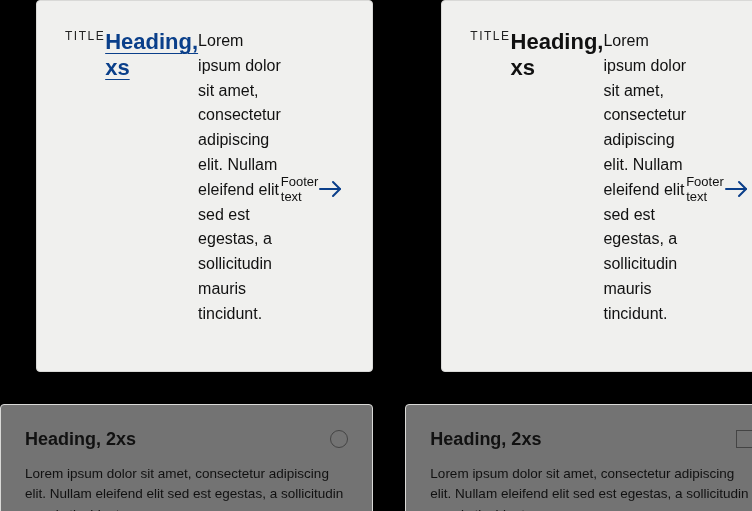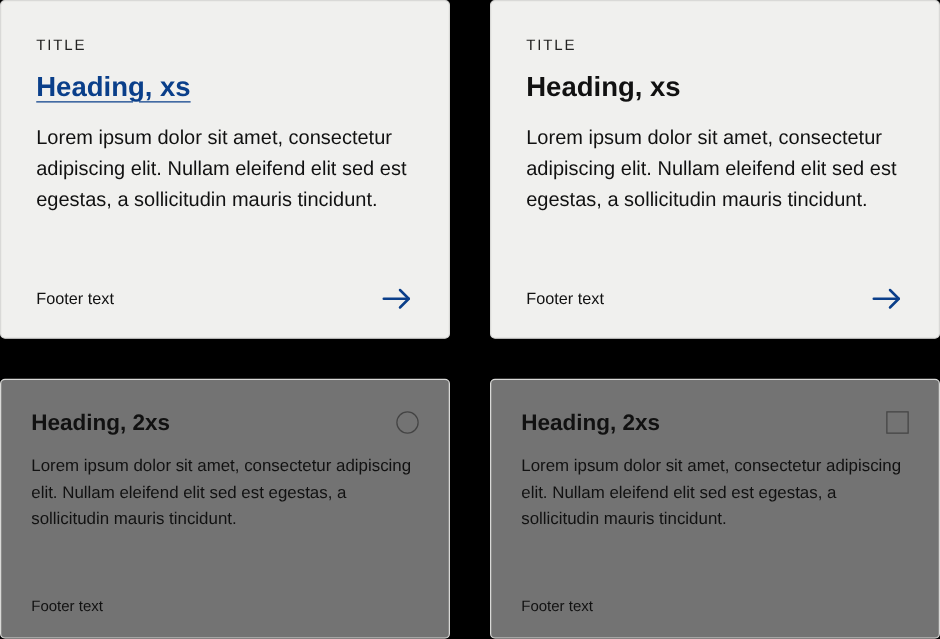--- a/index.html
+++ b/index.html
@@ -17,21 +17,22 @@
     gap: 32px 32px;
     width: 100%;
     height: 100%;
   }
   .card {
     background: #f0f0ee;
     border: 1px solid #d9d9d7;
     border-radius: 4px;
     padding: 28px 28px 22px 28px;
     display: flex;
-    flex-direction: column;
+    flex-direction: row;
+    margin-left: 36px;
   }
   .title-label {
     font-size: 12px;
     letter-spacing: 1.5px;
     font-weight: 500;
     color: #222;
     margin-bottom: 14px;
   }
   .heading-xs {
     font-size: 22px;

